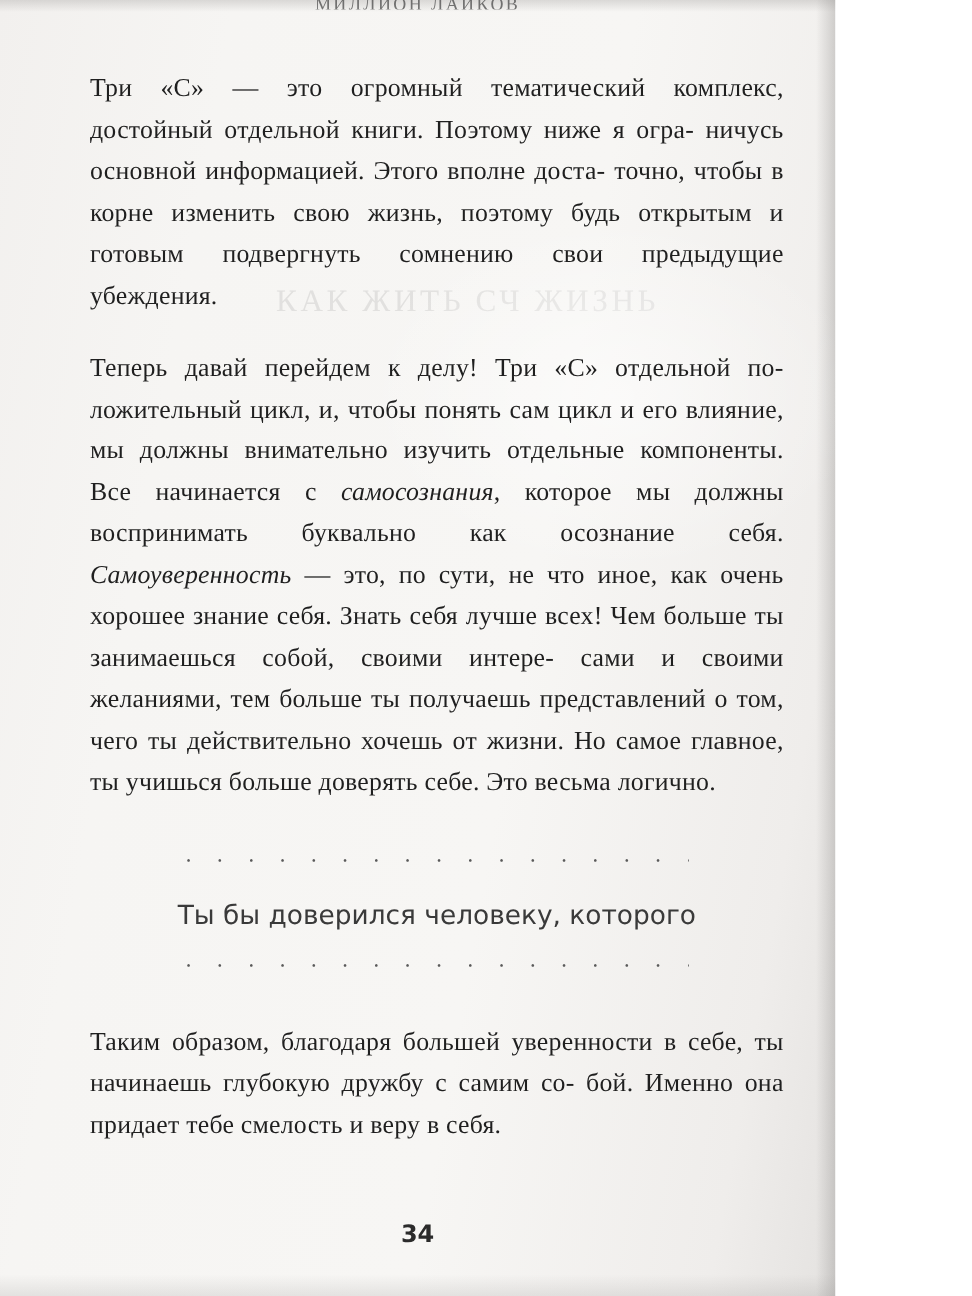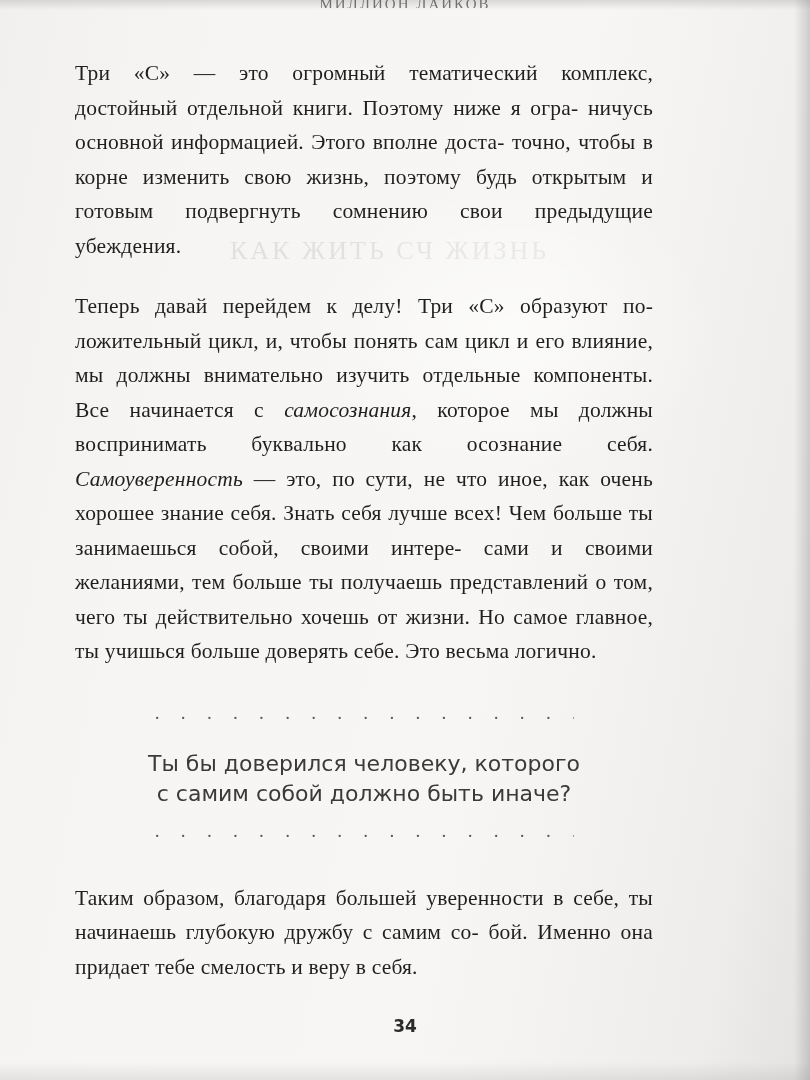--- a/index.html
+++ b/index.html
@@ -11,21 +11,21 @@
     width: 810px;
     height: 1080px;
     overflow: hidden;
     font-family: "Liberation Serif", serif;
     color: #1c1c1c;
   }
 
   
   .page-photo {
     position: relative;
-    width: 810px;
+    width: 696px;
     height: 1080px;
     background:
       linear-gradient(100deg, #f2f0ee 0%, #f6f5f3 22%, #f7f6f4 60%, #efedeb 88%, #e4e2e0 100%);
   }
   .edge-right {
     position: absolute;
     top: 0; right: 0;
     width: 16px; height: 100%;
     background: linear-gradient(to right, rgba(160,158,156,0.0), rgba(140,138,136,0.35));
   }
@@ -115,21 +115,21 @@
   }
 
   .folio {
     position: absolute;
     left: 0;
     top: 1016px;
     width: 100%;
     text-align: center;
     font-family: "DejaVu Sans", sans-serif;
     font-weight: bold;
-    font-size: 17px;
+    font-size: 20px;
     color: #2b2b2b;
   }
 
   
   .ghost {
     position: absolute;
     left: 230px;
     top: 236px;
     width: 330px;
     font-size: 26px;
@@ -159,39 +159,38 @@
     <p class="body">
       <span>Три «С» — это огромный тематический комплекс,</span>
       <span>достойный отдельной книги. Поэтому ниже я огра-</span>
       <span>ничусь основной информацией. Этого вполне доста-</span>
       <span>точно, чтобы в корне изменить свою жизнь, поэтому</span>
       <span>будь открытым и готовым подвергнуть сомнению</span>
       <span>свои предыдущие убеждения.</span>
     </p>
 
     <p class="body">
-      <span>Теперь давай перейдем к делу! Три «С» образуют по-</span>
+      <span>Теперь давай перейдем к делу! Три «С» отдельной по-</span>
       <span>ложительный цикл, и, чтобы понять сам цикл и его</span>
       <span>влияние, мы должны внимательно изучить отдельные</span>
       <span>компоненты. Все начинается с <em>самосознания</em>, которое</span>
       <span>мы должны воспринимать буквально как осознание</span>
       <span>себя. <em>Самоуверенность</em> — это, по сути, не что иное,</span>
       <span>как очень хорошее знание себя. Знать себя лучше всех!</span>
       <span>Чем больше ты занимаешься собой, своими интере-</span>
       <span>сами и своими желаниями, тем больше ты получаешь</span>
       <span>представлений о том, чего ты действительно хочешь</span>
       <span>от жизни. Но самое главное, ты учишься больше</span>
       <span>доверять себе. Это весьма логично.</span>
     </p>
 
     <div class="pullquote">
       <div class="dotrule">· · · · · · · · · · · · · · · · · · · · · · · · · ·</div>
       <div class="quote-text">
         <div>Ты бы доверился человеку, которого</div>
-        <div>с самим собой должно быть иначе?</div>
       </div>
       <div class="dotrule">· · · · · · · · · · · · · · · · · · · · · · · · · ·</div>
     </div>
 
     <p class="body last">
       <span>Таким образом, благодаря большей уверенности</span>
       <span>в себе, ты начинаешь глубокую дружбу с самим со-</span>
       <span>бой. Именно она придает тебе смелость и веру в себя.</span>
     </p>
 

